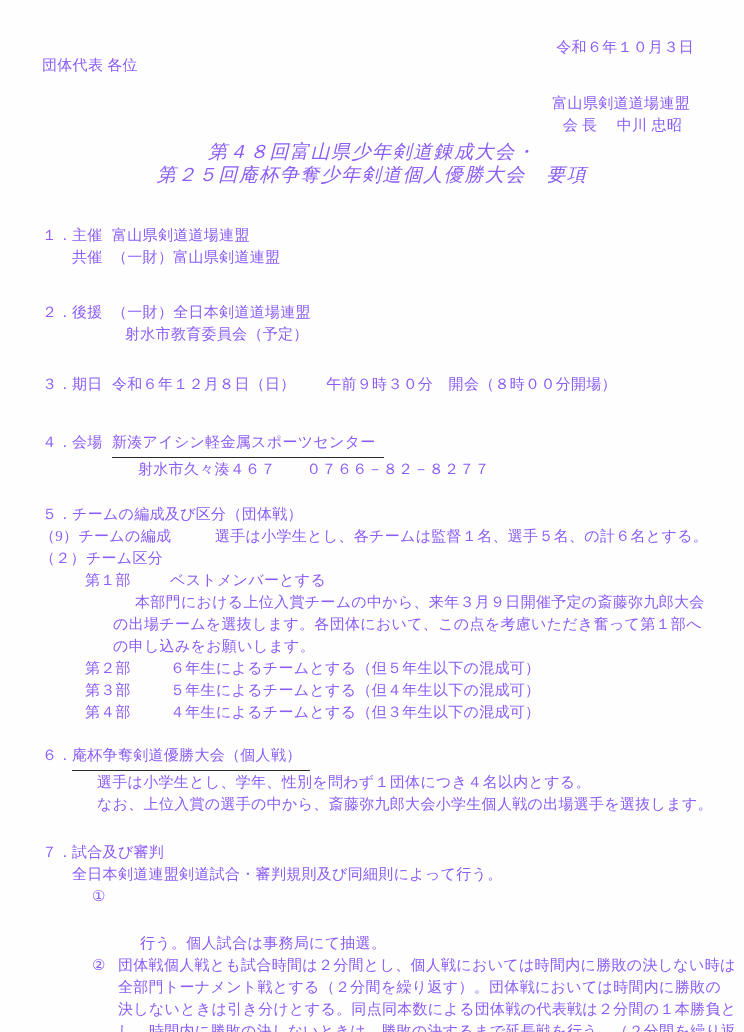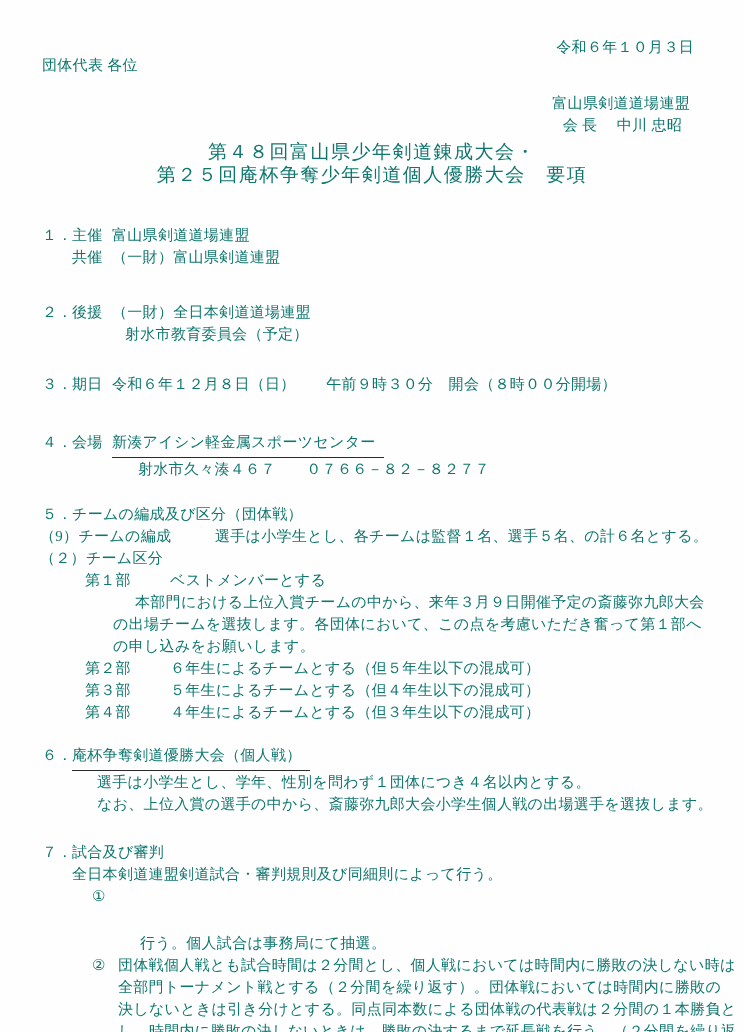--- a/index.html
+++ b/index.html
@@ -1,32 +1,32 @@
 <!DOCTYPE html>
 <html><head>
 <meta charset="utf-8">
 <style>
   html,body{margin:0;padding:0;background:#e9e9e9;}
   .page{
     position:relative;
     width:744px;height:1032px;
     margin:0 auto;
     background:#fefefe;
-    color:#0f766e;
+    color:#8b5cf6;
     font-family:"Liberation Serif","DejaVu Serif",serif;
     font-size:15px;line-height:22px;
     letter-spacing:0.3px;
     overflow:hidden;
   }
   .line{display:flex;align-items:baseline;white-space:pre;}
   .r-date{padding-top:40px;margin-top:-4px;text-align:right;padding-right:50px;}
   .r-addressee{margin-top:-4px;padding-left:42px;}
   .r-org{margin-top:16px;text-align:right;padding-right:54px;}
   .r-president{text-align:right;padding-right:62px;}
-  .title-block{margin-top:4px;text-align:center;font-size:19px;line-height:23px;letter-spacing:1.5px;}
+  .title-block{margin-top:4px;text-align:center;font-size:19px;line-height:23px;letter-spacing:1.5px;font-style:italic;}
   .num{display:inline-block;width:30px;margin-left:42px;flex:none;}
   .lbl{display:inline-block;width:40px;flex:none;}
   .m72{margin-left:72px;}
   .m125{margin-left:125px;}
   .m138{margin-left:138px;}
   .m97{margin-left:97px;}
   .sec1{margin-top:38px;}
   .sec2{margin-top:33px;}
   .sec3{margin-top:28px;}
   .sec4{margin-top:36px;}

